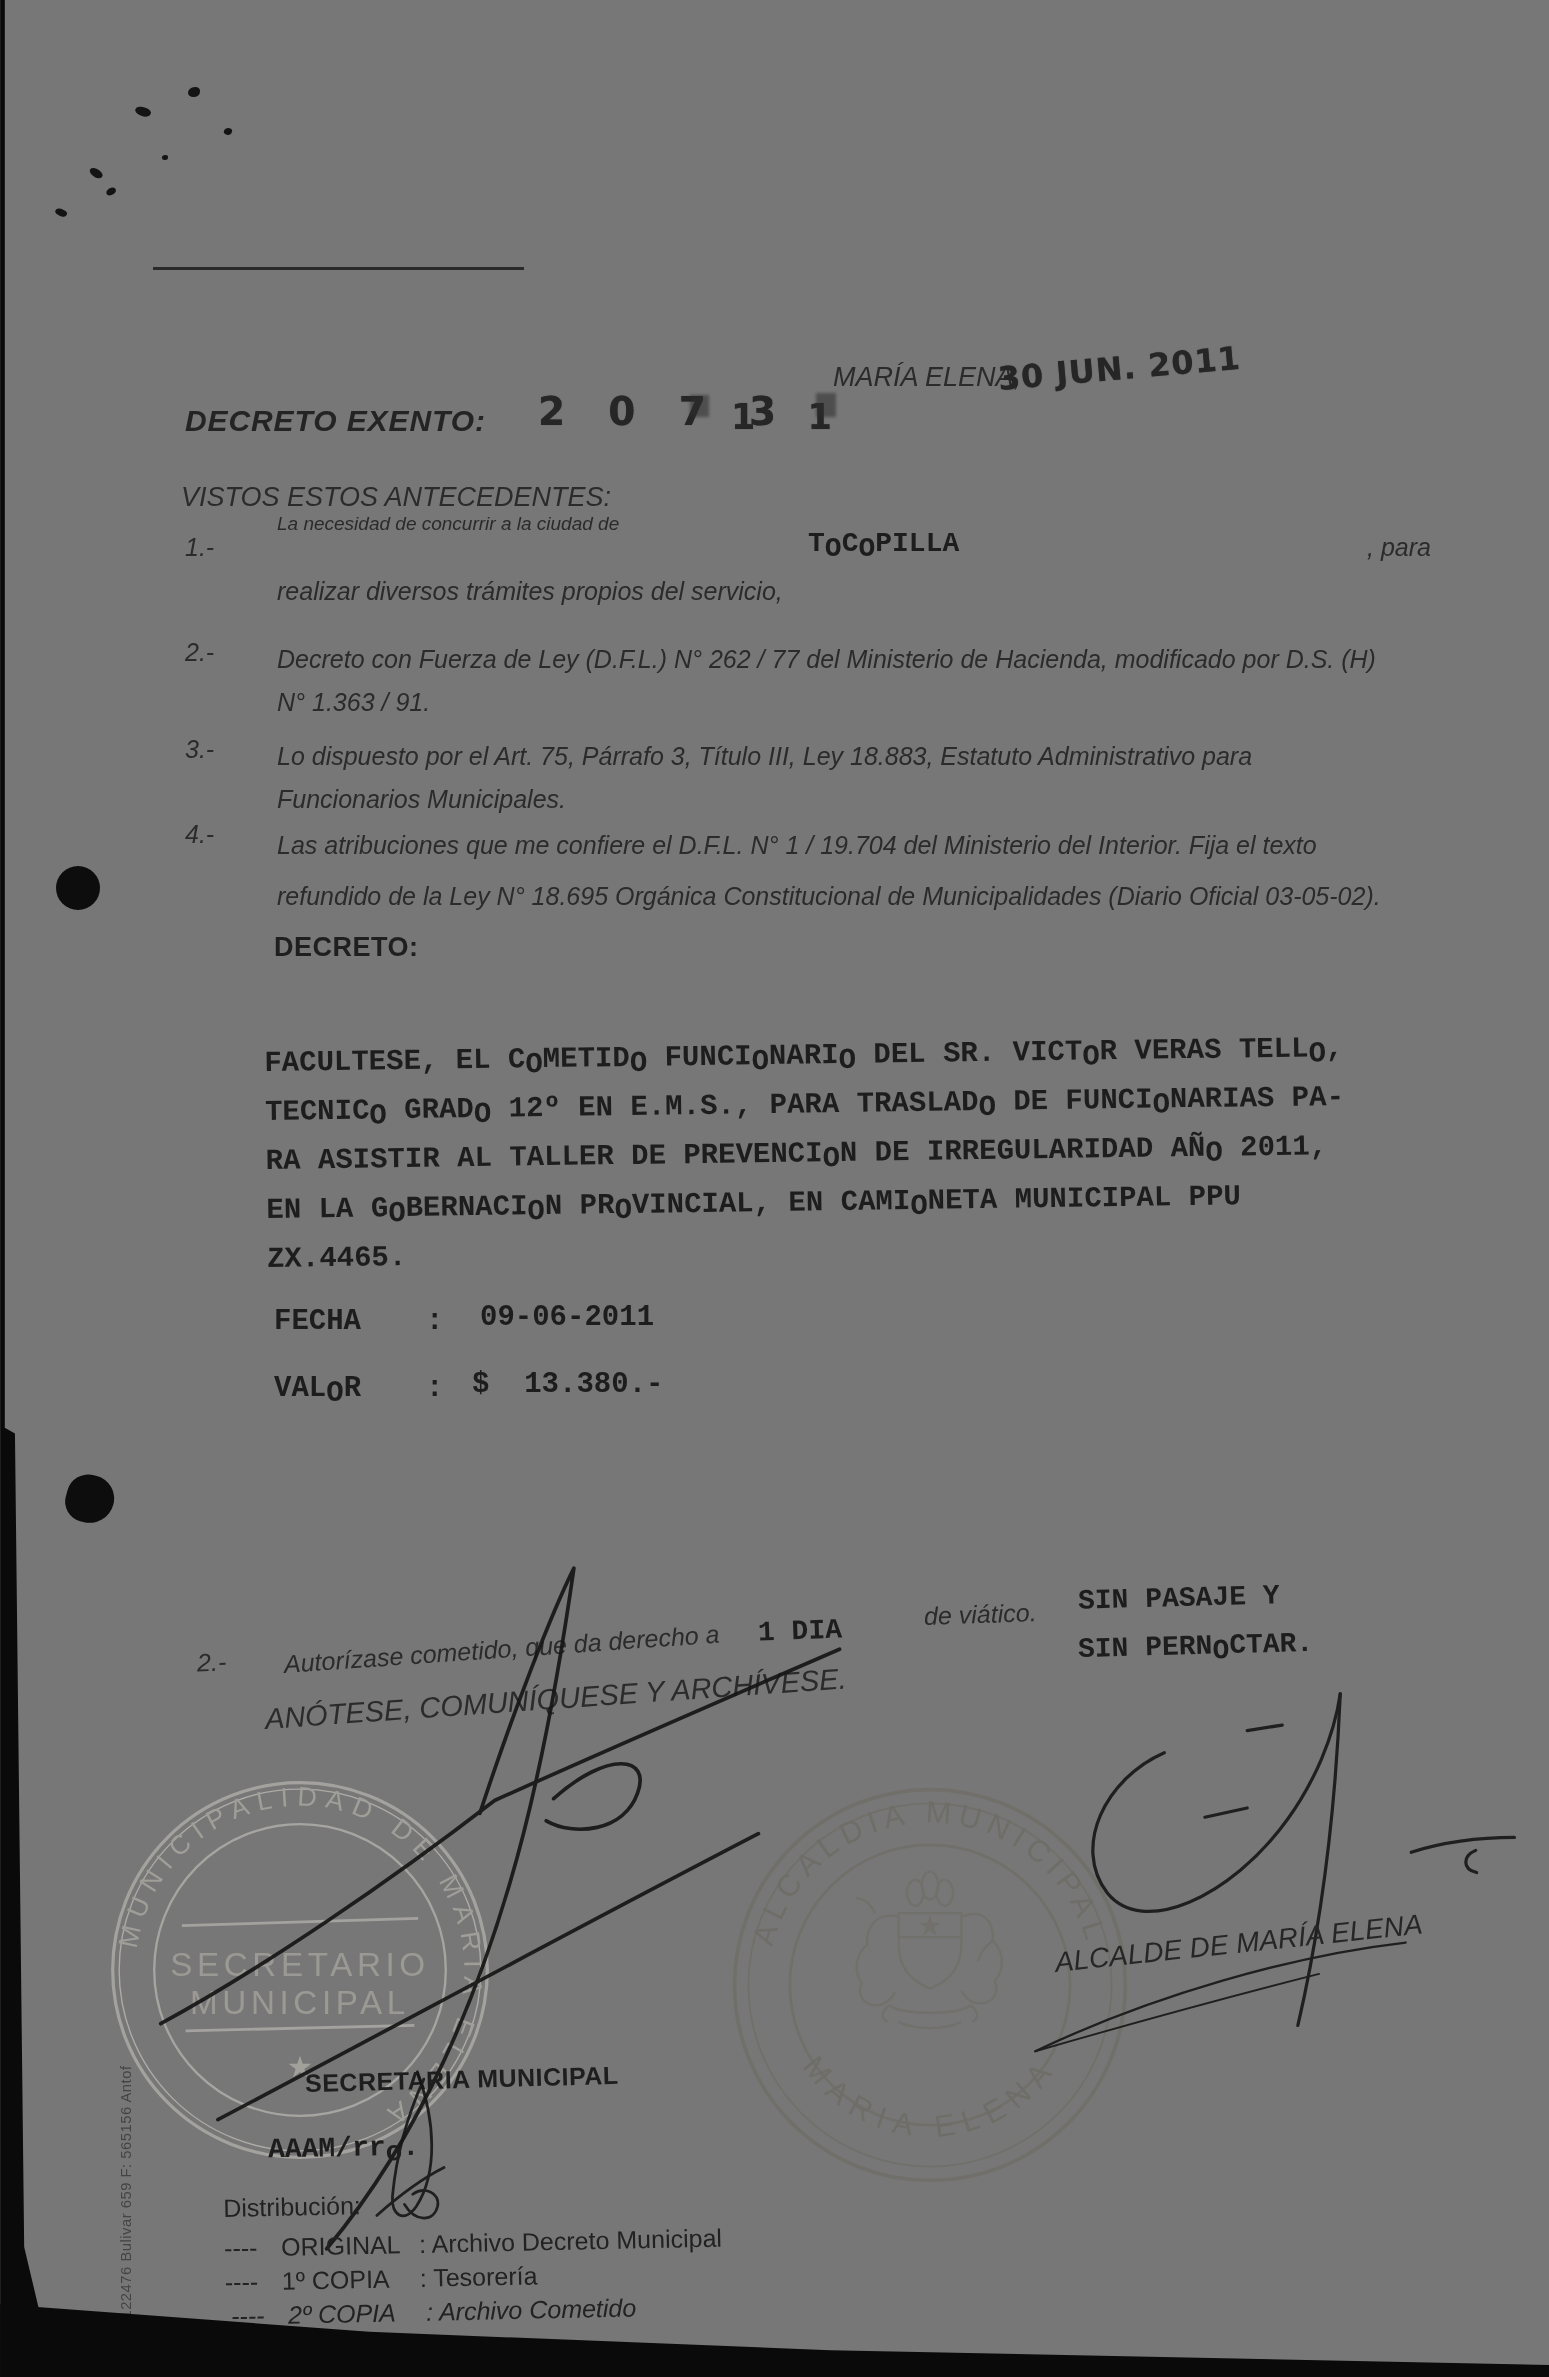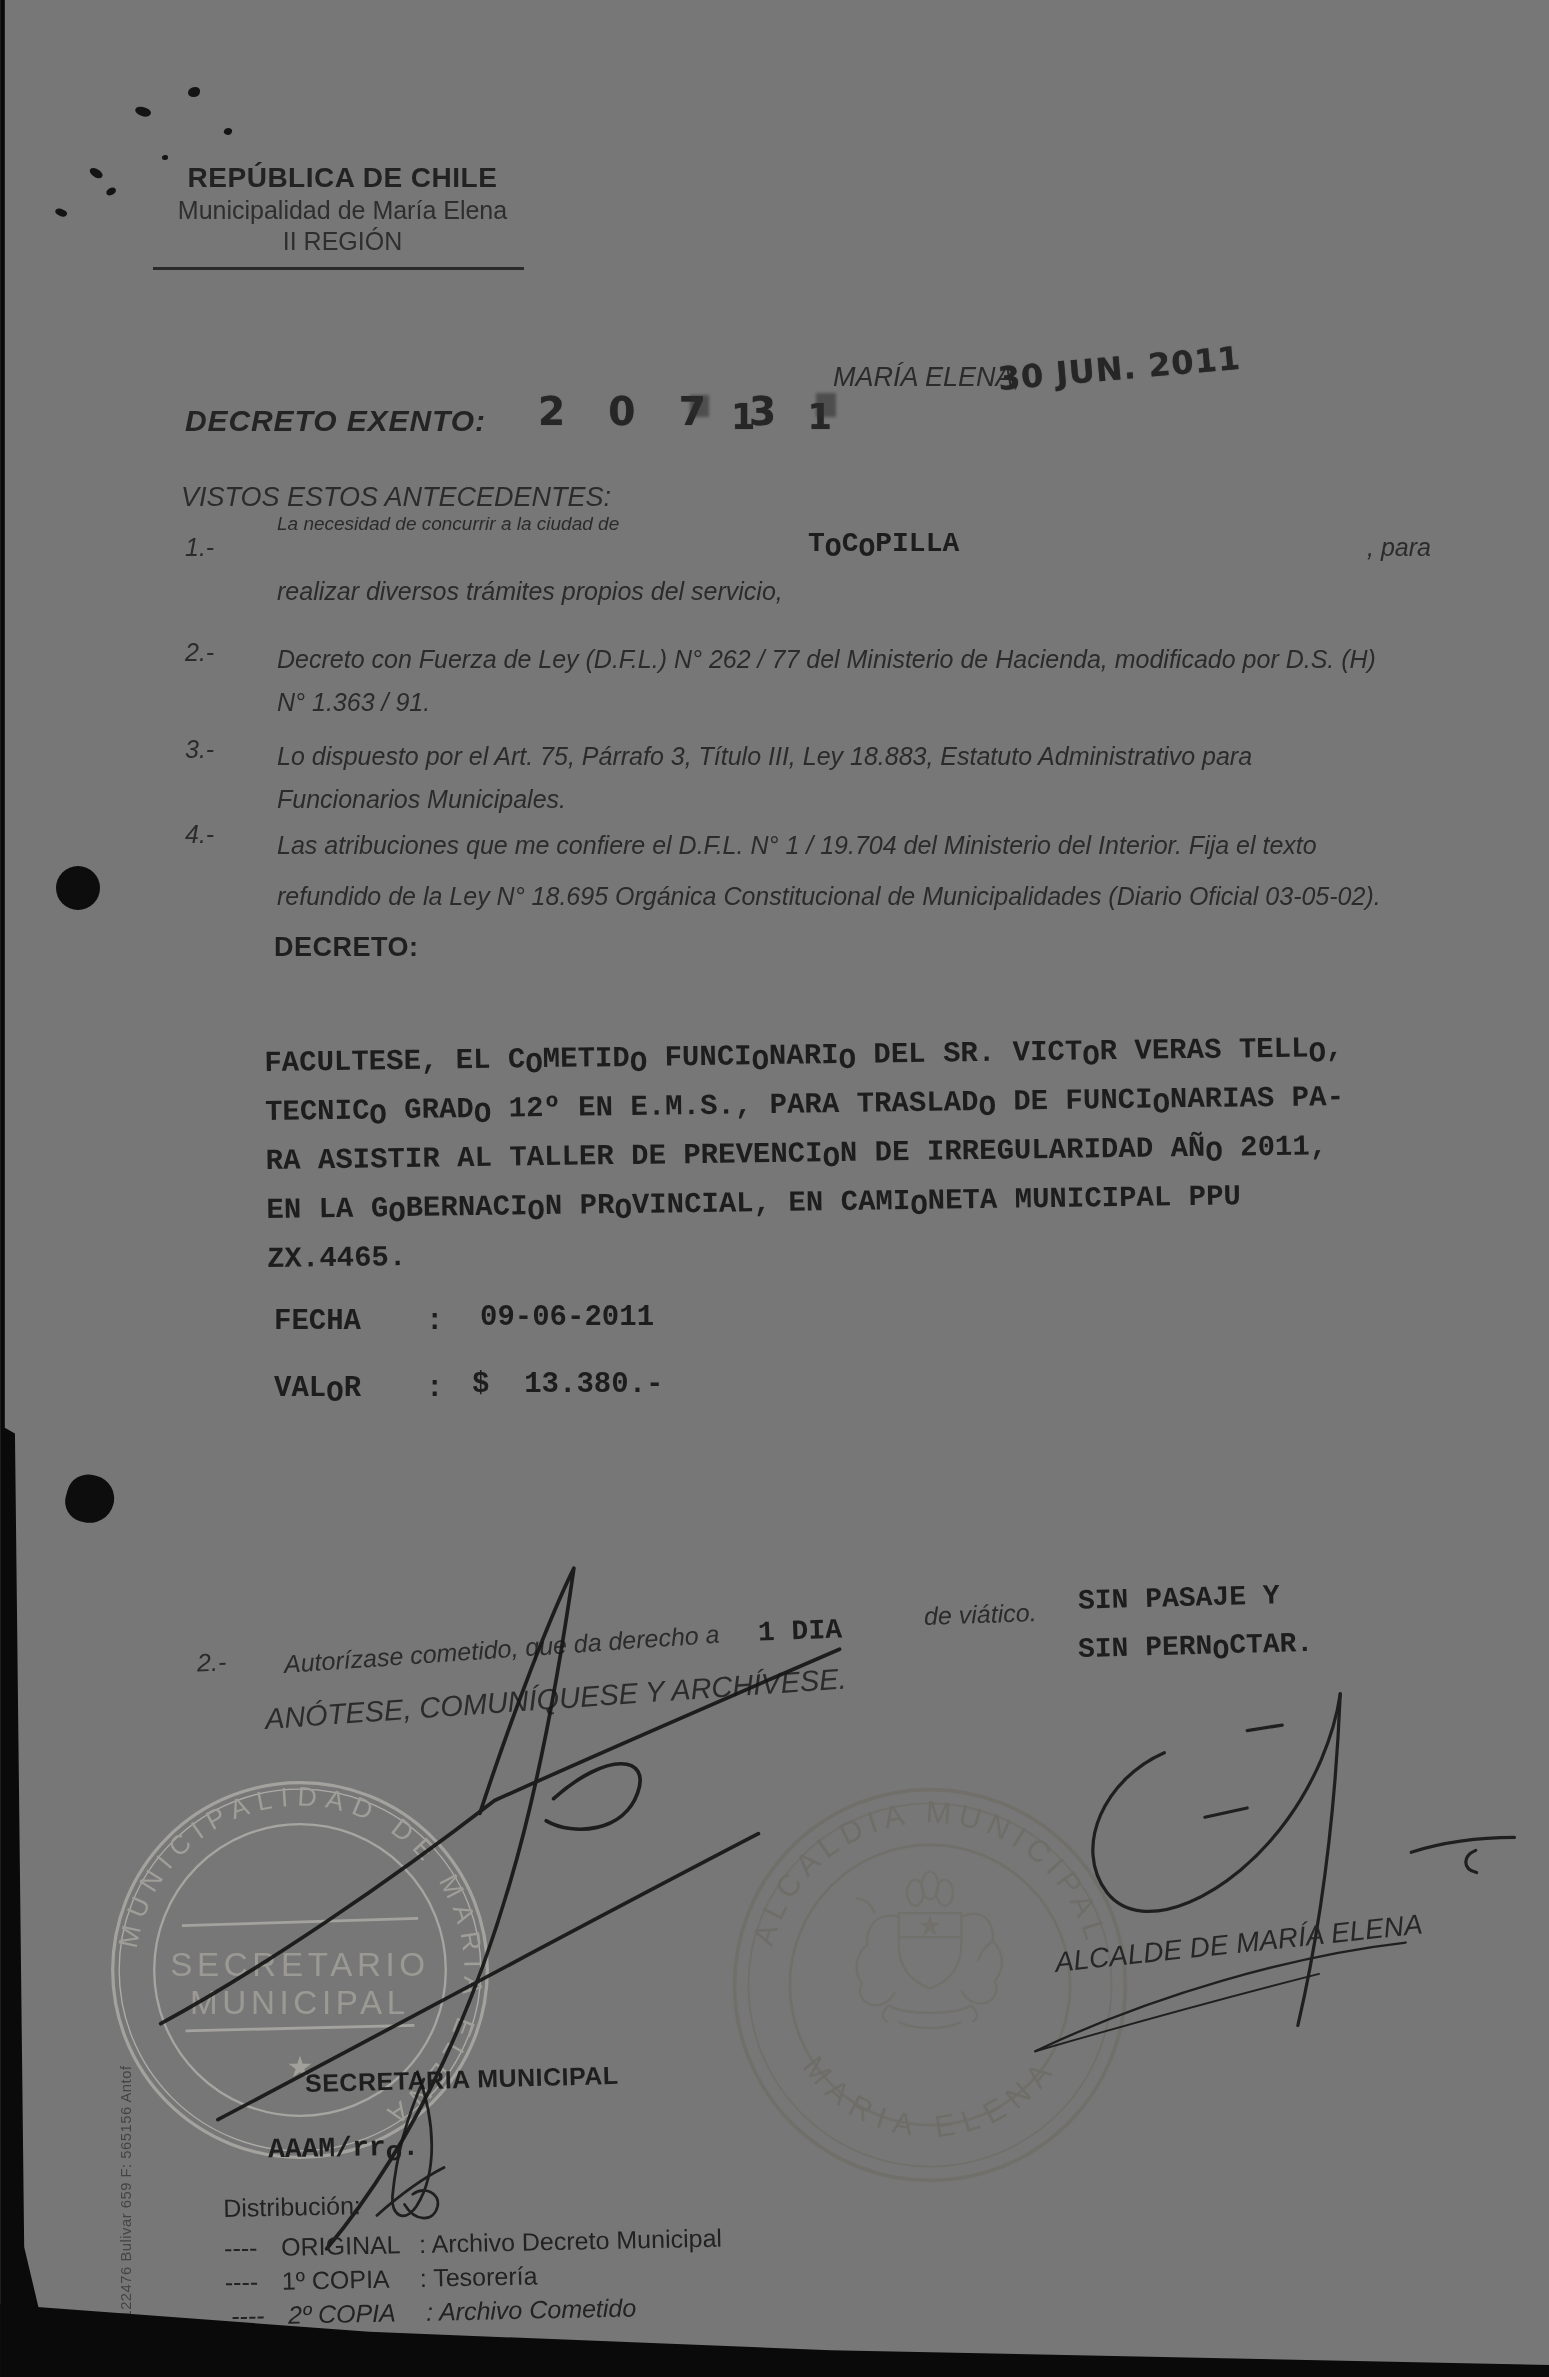--- a/index.html
+++ b/index.html
@@ -30,25 +30,20 @@
   <div>
     <div class="speck" style="left:89px;top:169px;width:14px;height:8.3px;transform:rotate(38deg);"></div>
     <div class="speck" style="left:135px;top:107px;width:15.7px;height:9.2px;transform:rotate(22deg);"></div>
     <div class="speck" style="left:188px;top:87px;width:12px;height:10px;"></div>
     <div class="speck" style="left:224px;top:128px;width:8.3px;height:6.5px;transform:rotate(15deg);"></div>
     <div class="speck" style="left:106px;top:188px;width:10px;height:6.5px;transform:rotate(-18deg);"></div>
     <div class="speck" style="left:55px;top:209px;width:12px;height:7.4px;transform:rotate(28deg);"></div>
     <div class="speck" style="left:162px;top:155px;width:5.5px;height:4.6px;"></div>
   </div>
 
-  <div class="abs" style="left:158px;top:162px;width:369px;text-align:center;">
-    <div class="b" style="font-size:28px;letter-spacing:0.5px;color:#222;">REPÚBLICA DE CHILE</div>
-    <div style="font-size:25px;margin-top:1.8px;color:#2e2e2e;">Municipalidad de María Elena</div>
-    <div style="font-size:25px;margin-top:1.8px;color:#2e2e2e;">II REGIÓN</div>
-  </div>
   <div class="abs" style="left:153px;top:267px;width:371px;height:2.8px;background:#2a2a2a;"></div>
 
   <div class="abs it b" style="left:185px;top:404px;font-size:30px;letter-spacing:0.9px;color:#242424;">DECRETO EXENTO:</div>
   <div class="abs stampink" style="left:538px;top:389px;font-size:39px;letter-spacing:14.8px;">2 0 7 3</div>
   <div class="smudge" style="left:690px;top:395px;width:18.5px;height:22px;"></div>
   <div class="abs stampink" style="left:731px;top:397px;font-size:35px;letter-spacing:20px;text-align:right;">1 1</div>
   <div class="smudge" style="left:816px;top:393px;width:20px;height:24px;"></div>
 
   <div class="abs it" style="left:833px;top:362px;font-size:27px;">MARÍA ELENA,</div>
   <div class="abs stampink" style="left:998px;top:360px;font-size:32px;letter-spacing:0.9px;transform:rotate(-5deg);transform-origin:left center;">30 JUN. 2011</div>

